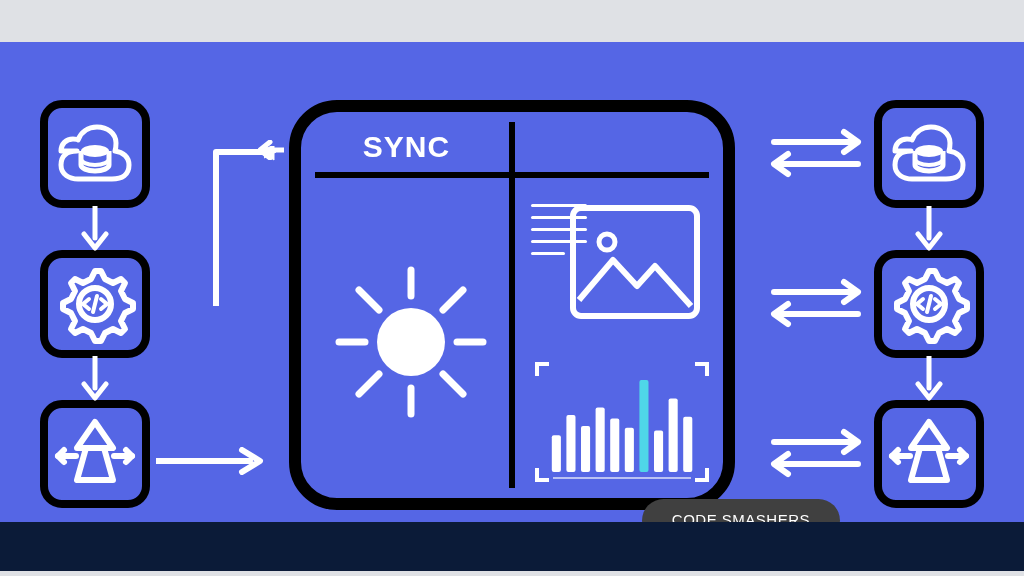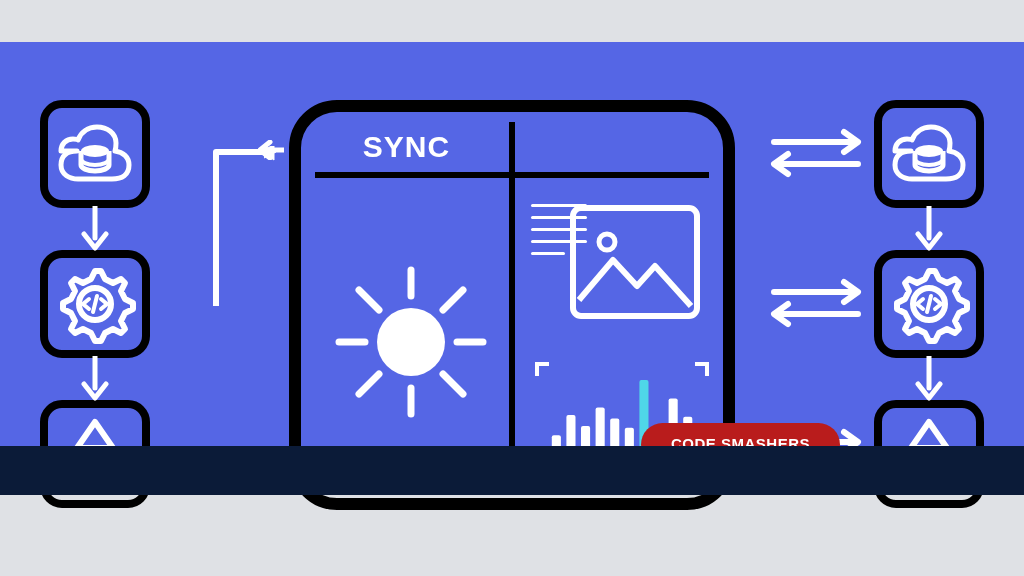--- a/index.html
+++ b/index.html
@@ -1,18 +1,18 @@
 <!DOCTYPE html>
 <html><head>
 <meta charset="utf-8">
 <style>
 * { margin: 0; padding: 0; box-sizing: border-box; }
 body { width: 1024px; height: 576px; overflow: hidden; font-family: Arial, Helvetica, sans-serif; background: #dfe1e5; }
 .top-spacer { height: 42px; background: #dfe1e5; }
-.diagram-area { height: 404px; background: #5566e5; position: relative; }
+.diagram-area { height: 480px; background: #5566e5; position: relative; }
 .bottom-bar { height: 49px; background: #0b1b38; position: relative; }
 
 
 .center-panel { position: absolute; left: 289px; top: 58px; width: 446px; height: 410px; border: 12px solid #000; border-radius: 48px; }
 .center-divider { position: absolute; left: 50%; top: 10px; bottom: 10px; width: 6px; background: #000; transform: translateX(-50%); }
 .hdr-underline { position: absolute; top: 60px; left: 14px; right: 14px; height: 6px; background: #000; }
 .hdr { position: absolute; top: 10px; height: 50px; display: flex; align-items: center; justify-content: center; color: #fff; font-weight: 900; font-size: 30px; letter-spacing: 1px; }
 .hdr-left  { left: 0; width: 211px; }
 .hdr-right { right: 0; width: 211px; }
 
@@ -31,21 +31,21 @@
 .d12 { top: 164px; } .d23 { top: 314px; }
 
 .l-connector { position: absolute; left: 156px; top: 104px; width: 120px; height: 166px; }
 
 .bidir { position: absolute; width: 100px; height: 50px; right: 158px; }
 .bi1 { top: 86px; } .bi2 { top: 236px; } .bi3 { top: 386px; }
 
 .right-out { position: absolute; left: 156px; top: 405px; width: 110px; height: 28px; }
 
 
-.pill { position: absolute; right: 184px; bottom: -20px; background: #b91c1c; color: #fff; font-weight: 700; font-size: 15px; padding: 12px 30px 14px; border-radius: 28px; letter-spacing: 0.5px; }
+.pill { position: absolute; right: 184px; bottom: -20px; background: #404040; color: #fff; font-weight: 400; font-size: 15px; padding: 12px 30px 14px; border-radius: 28px; letter-spacing: 0.5px; }
 
 
 .sun-wrap { position: absolute; left: 30px; top: 150px; width: 160px; height: 160px; }
 
 
 .async-img { position: absolute; right: 22px; top: 92px; width: 132px; height: 116px; }
 .lines-block { position: absolute; left: 230px; top: 92px; width: 56px; }
 .lines-block .ln { height: 3px; background: #fff; margin-bottom: 9px; border-radius: 2px; }
 .lines-block .ln.short { width: 34px; }
 

